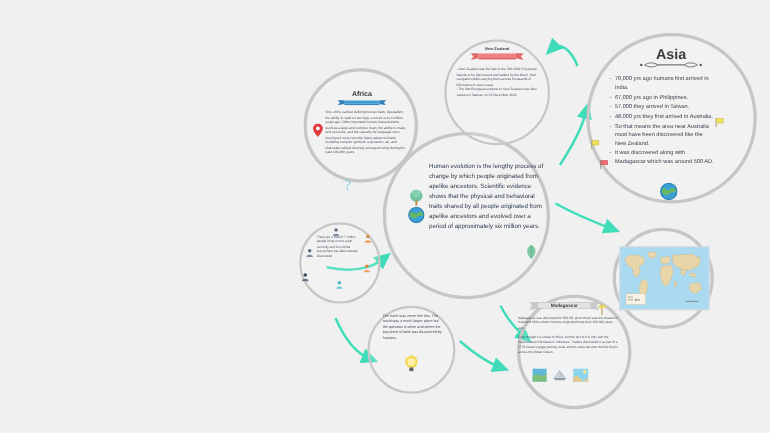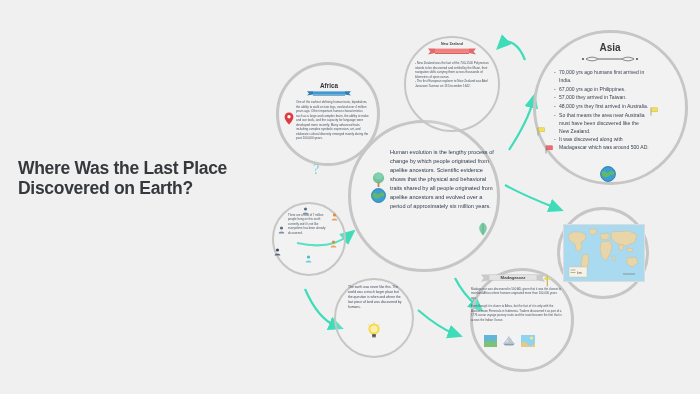--- a/index.html
+++ b/index.html
@@ -83,21 +83,21 @@
   }
   #nz-text {
     left: 415px; top: 61px; width: 77px;
     font-size: 3.0px; line-height: 1.5; color: #4a5560;
   }
 
   
   #asia-circle { left: 533px; top: 30px; width: 155px; height: 155px; }
   #asia-title {
     position: absolute; left: 570px; top: 42px; width: 80px;
-    text-align: center; font-size: 10px; font-weight: bold; color: #3a3a3a;
+    text-align: center; font-size: 13px; font-weight: bold; color: #3a3a3a;
   }
   #asia-flourish {
     position: absolute; left: 572px; top: 55px; width: 76px; height: 8px;
   }
   #asia-list {
     position: absolute; left: 554px; top: 68px; width: 96px;
     font-size: 5.1px; line-height: 1.58; color: #3b4450;
     margin: 0; padding: 0; list-style: none;
   }
   #asia-list li {
@@ -150,21 +150,20 @@
   .icon { position: absolute; }
 
   
   .arrow { position: absolute; pointer-events: none; }
 </style>
 </head>
 <body>
 
 <div id="canvas">
 
-  <div id="main-title">Where Was the Last Place Discovered on Earth?</div>
 
   <svg class="arrow" style="left:0;top:0;width:700px;height:394px;">
     <defs>
       <marker id="ah" markerWidth="7" markerHeight="7" refX="3.2" refY="3.2" orient="auto">
         <path d="M0,0 L7,3.2 L0,6.4 Z" fill="#3edcb8"></path>
       </marker>
     </defs>
 
     <path d="M525,60 C519,44 508,38 502,44" stroke="#3edcb8" stroke-width="2.2" fill="none" marker-end="url(#ah)"></path>
 

